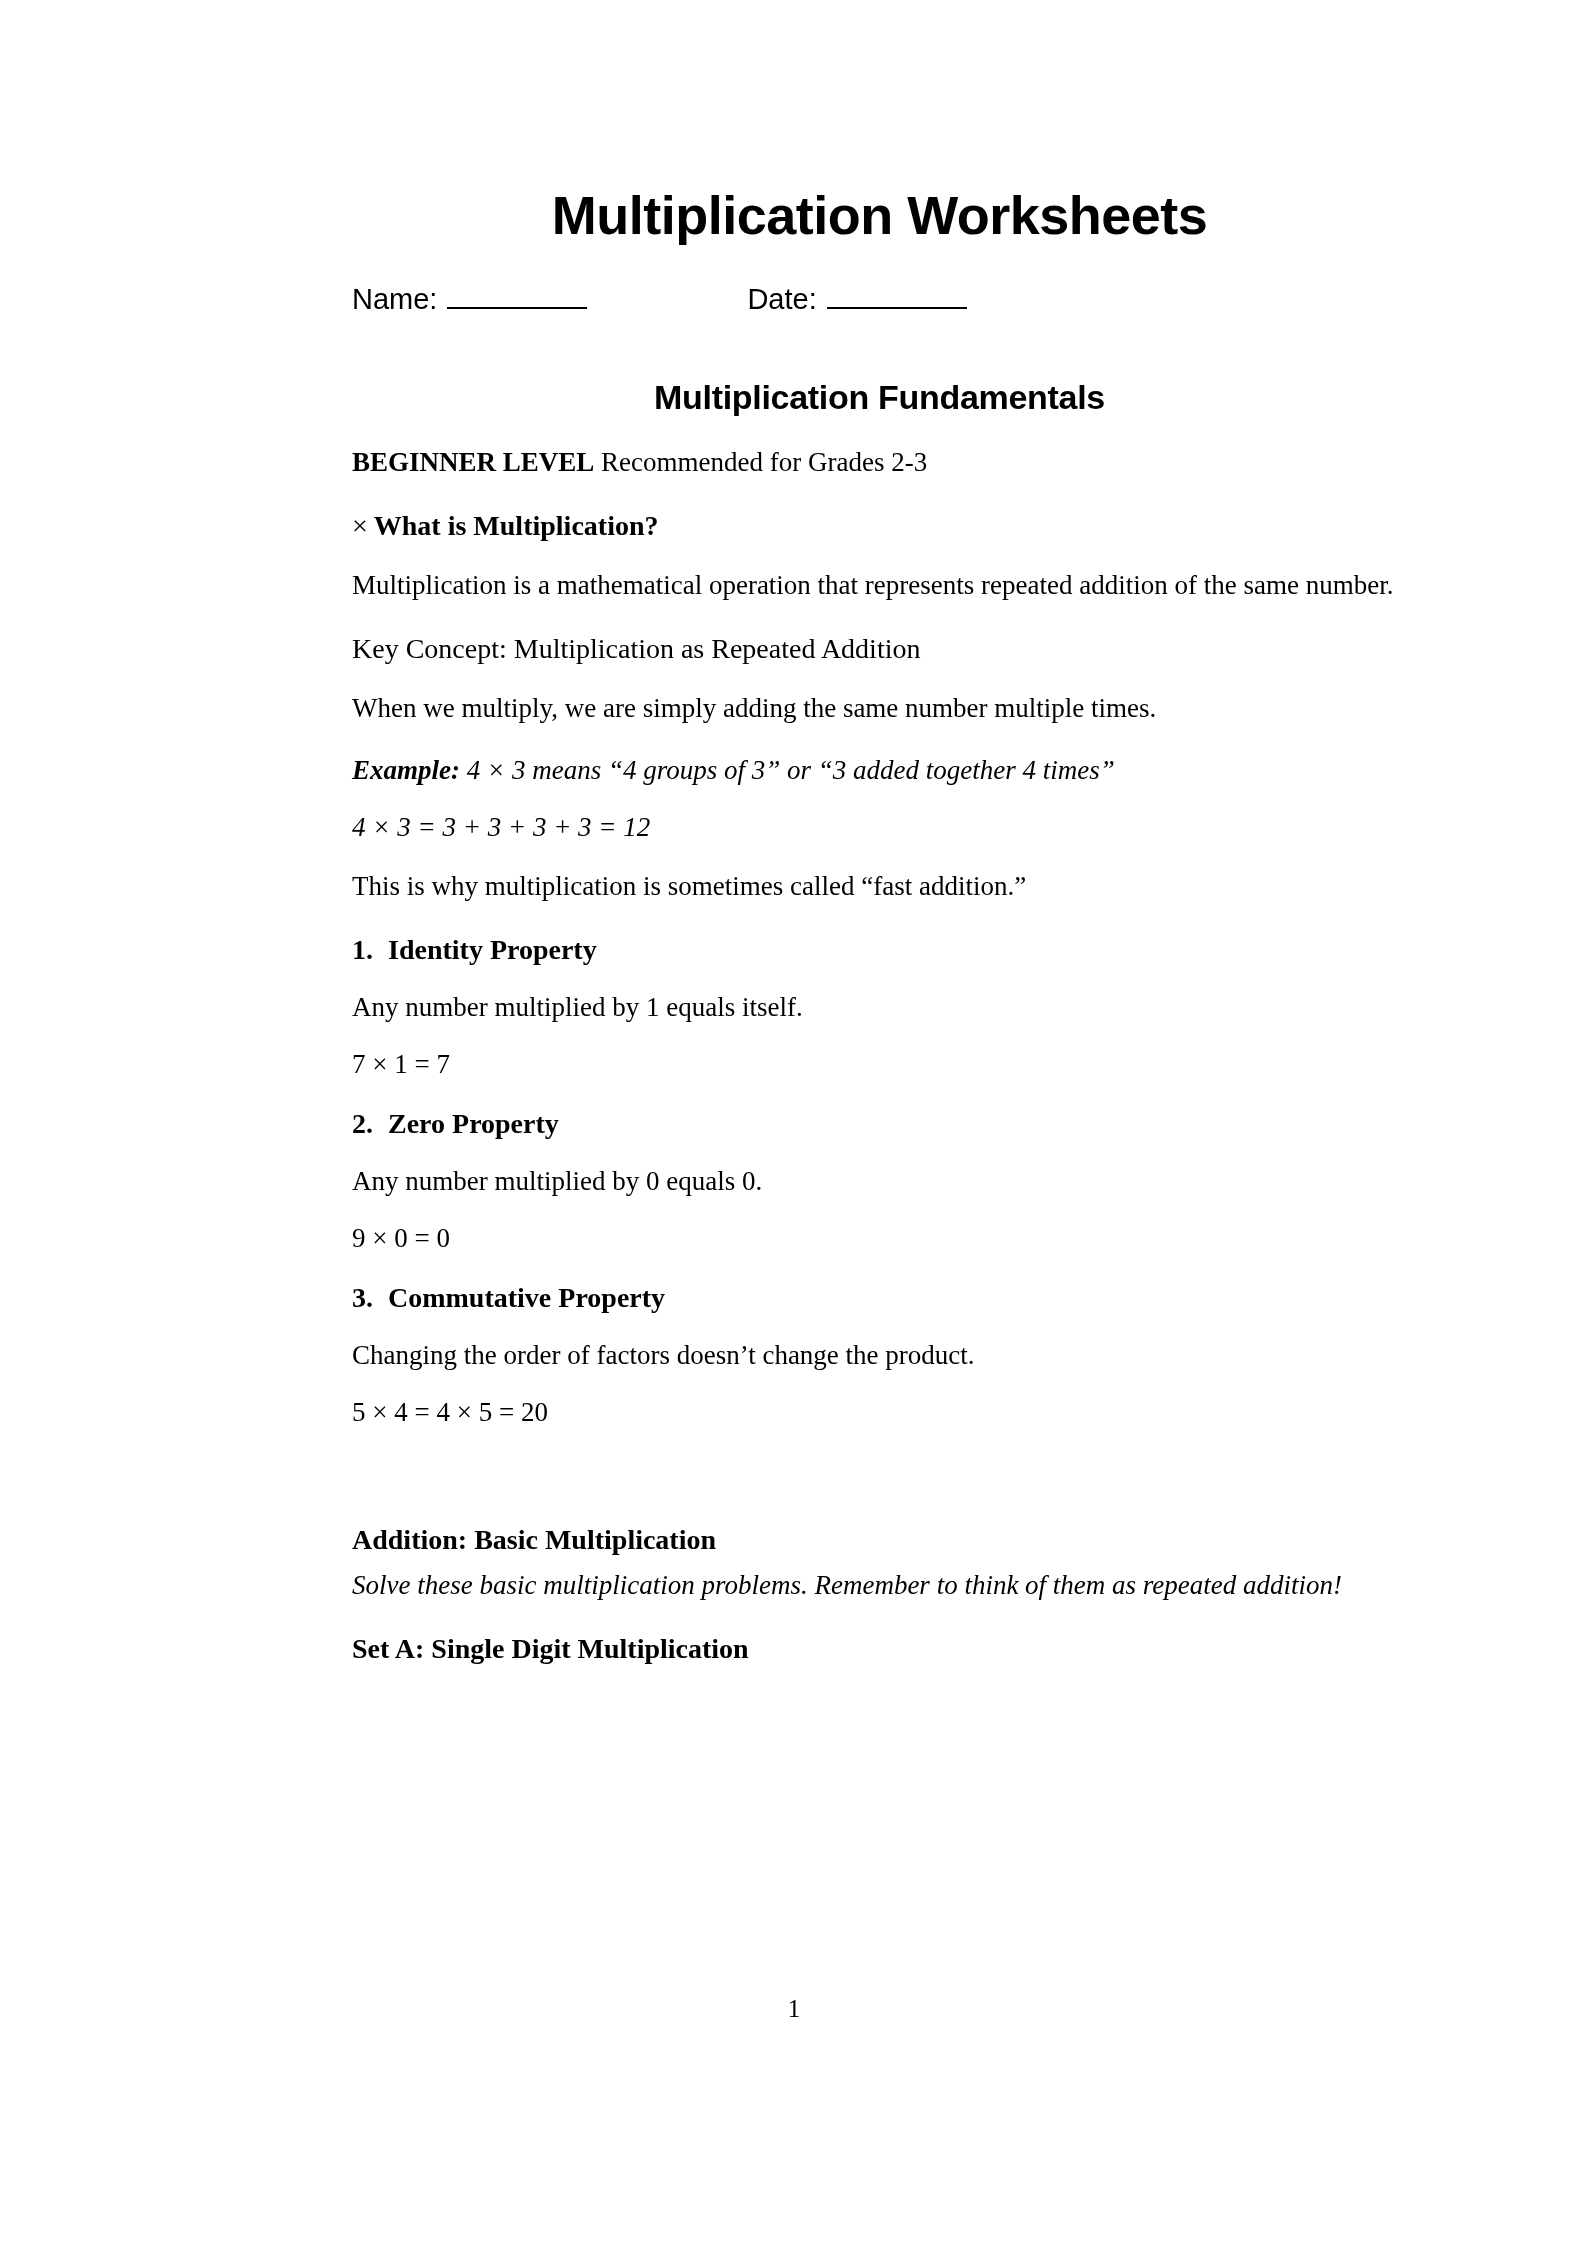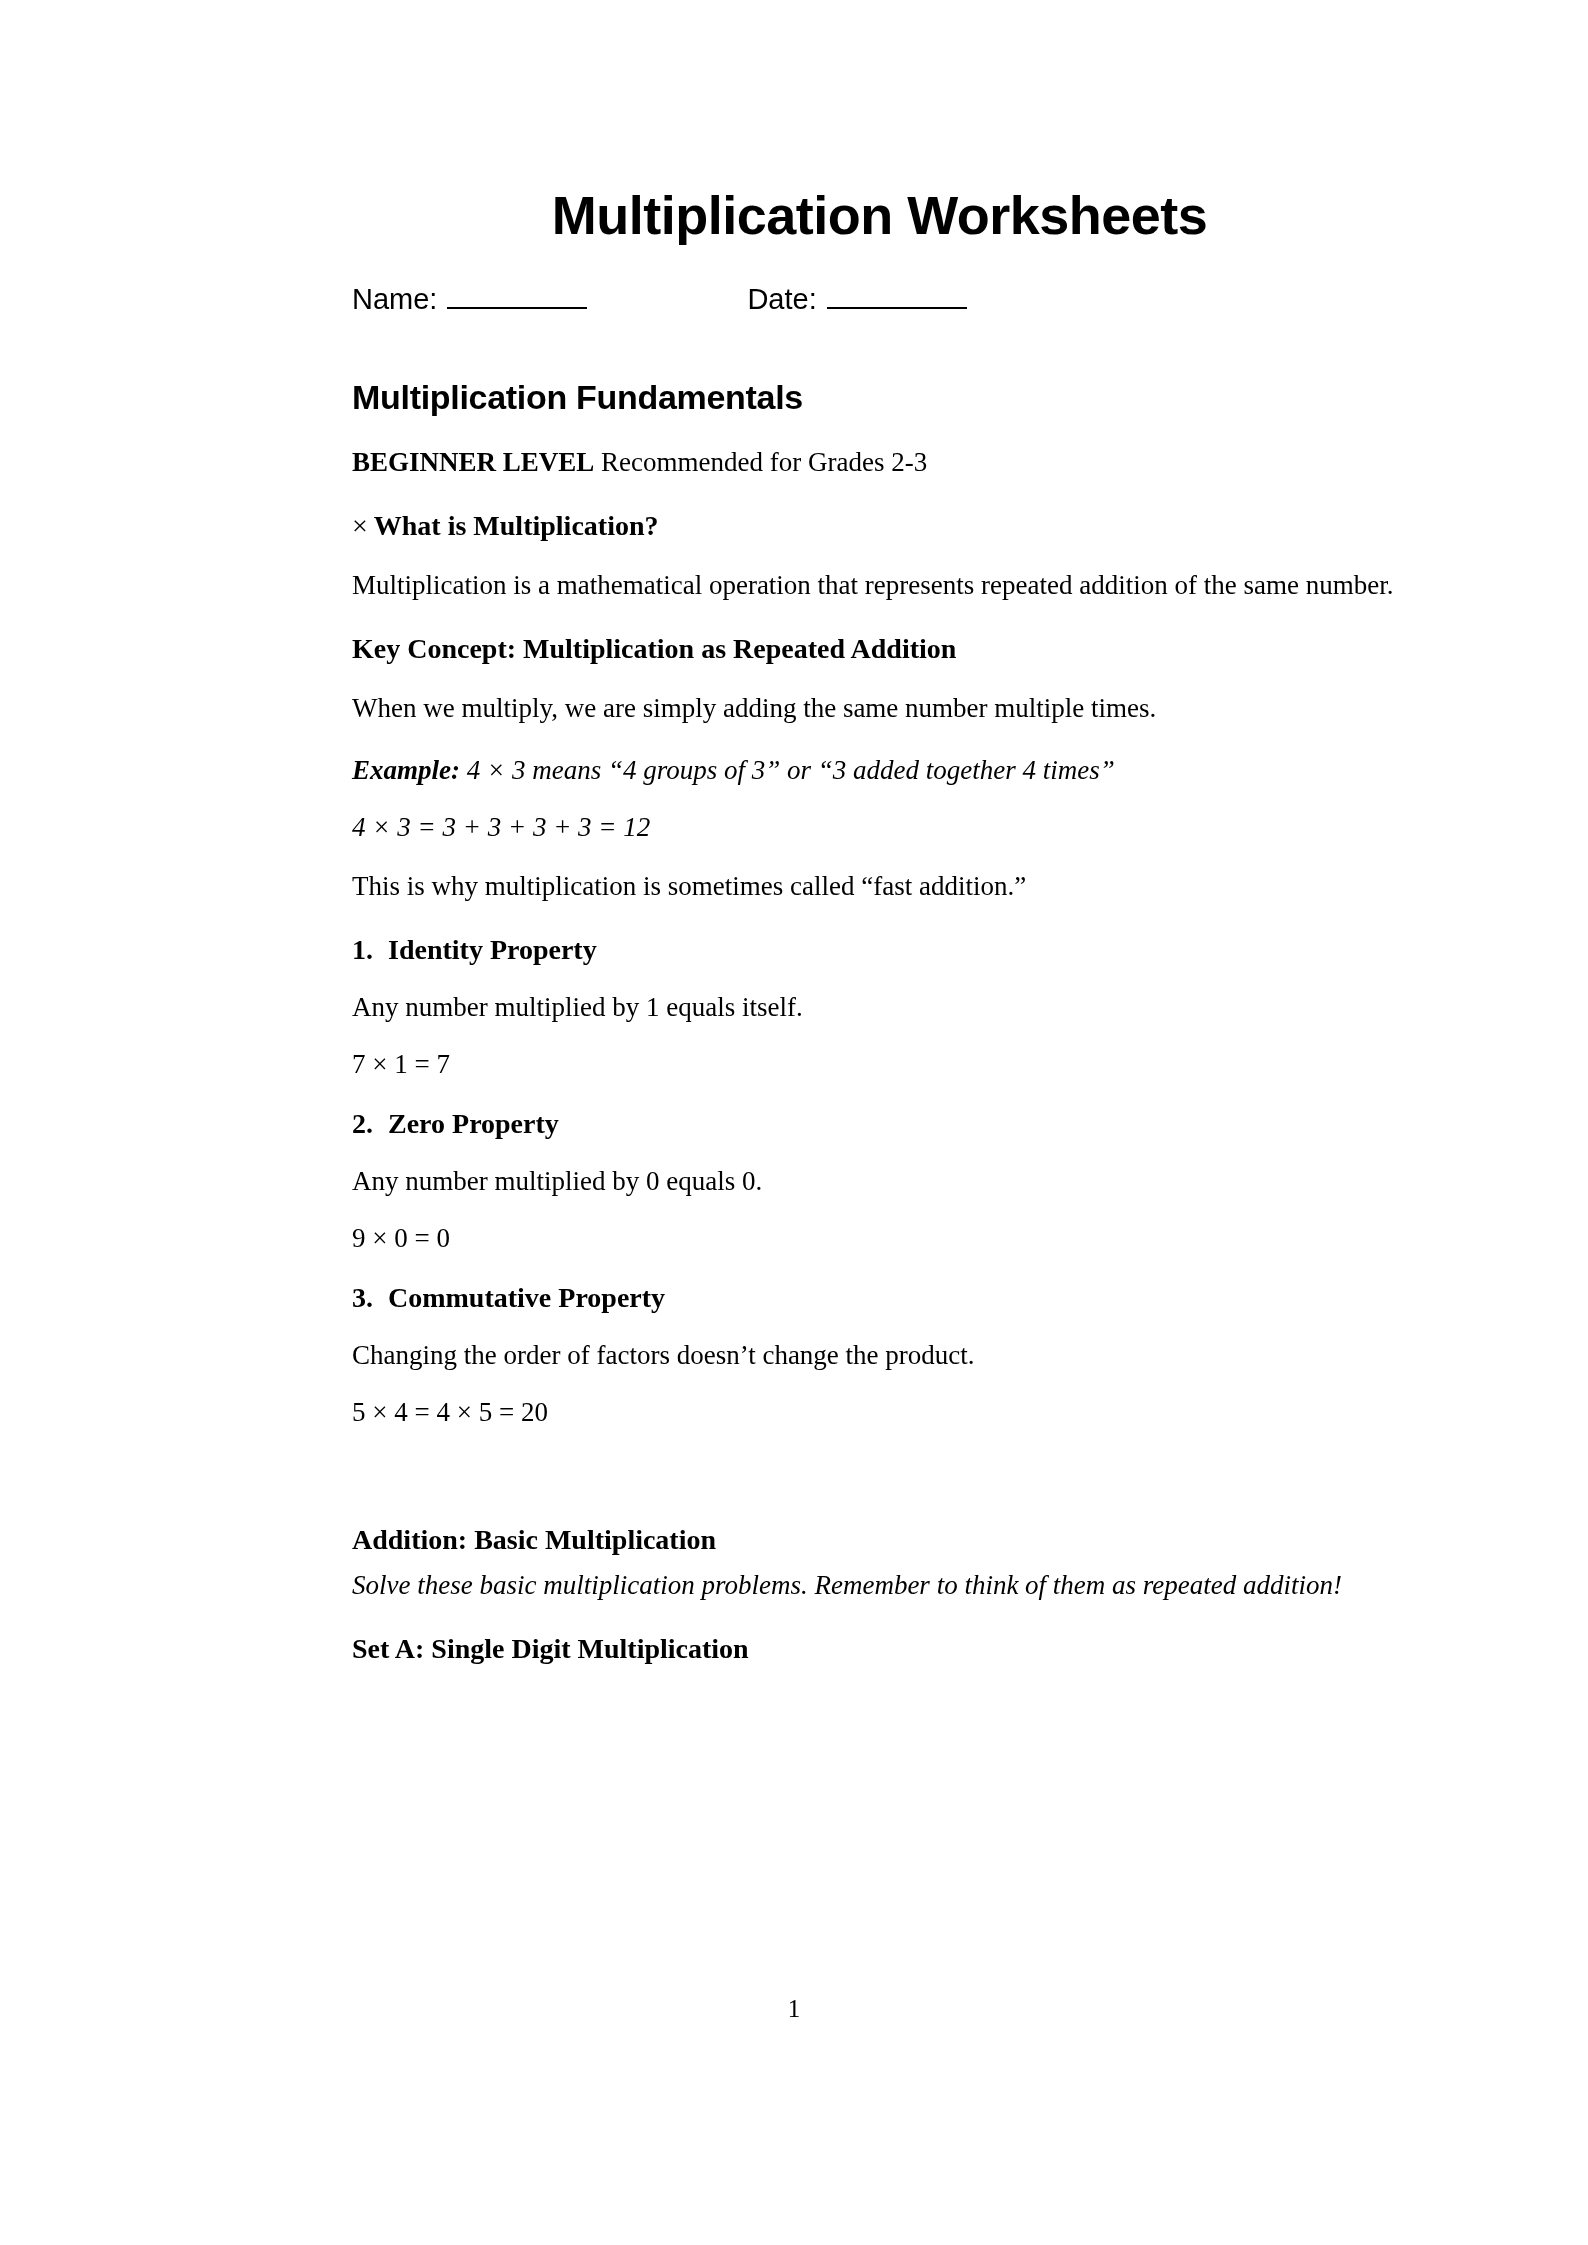--- a/index.html
+++ b/index.html
@@ -58,20 +58,21 @@
 
   
   .section-heading {
     font-family: "Liberation Sans", sans-serif;
     font-weight: bold;
     font-size: 34px;
     color: #000000;
     margin: 0;
     padding-top: 62px;
     letter-spacing: -0.3px;
+    text-align: center;
   }
 
   
   .serif {
     font-family: "Liberation Serif", serif;
     font-size: 27px;
     line-height: 1.42;
     color: #000000;
   }
   .level-line { margin-top: 26px; }
@@ -92,21 +93,21 @@
   .para {
     font-family: "Liberation Serif", serif;
     font-size: 27px;
     line-height: 1.45;
     color: #000000;
     margin-top: 24px;
   }
 
   .h4 {
     font-family: "Liberation Serif", serif;
-    font-weight: bold;
+    font-weight: normal;
     font-size: 28px;
     color: #000000;
     margin-top: 28px;
   }
 
   .example-line {
     font-family: "Liberation Serif", serif;
     font-style: italic;
     font-size: 27px;
     color: #000000;

